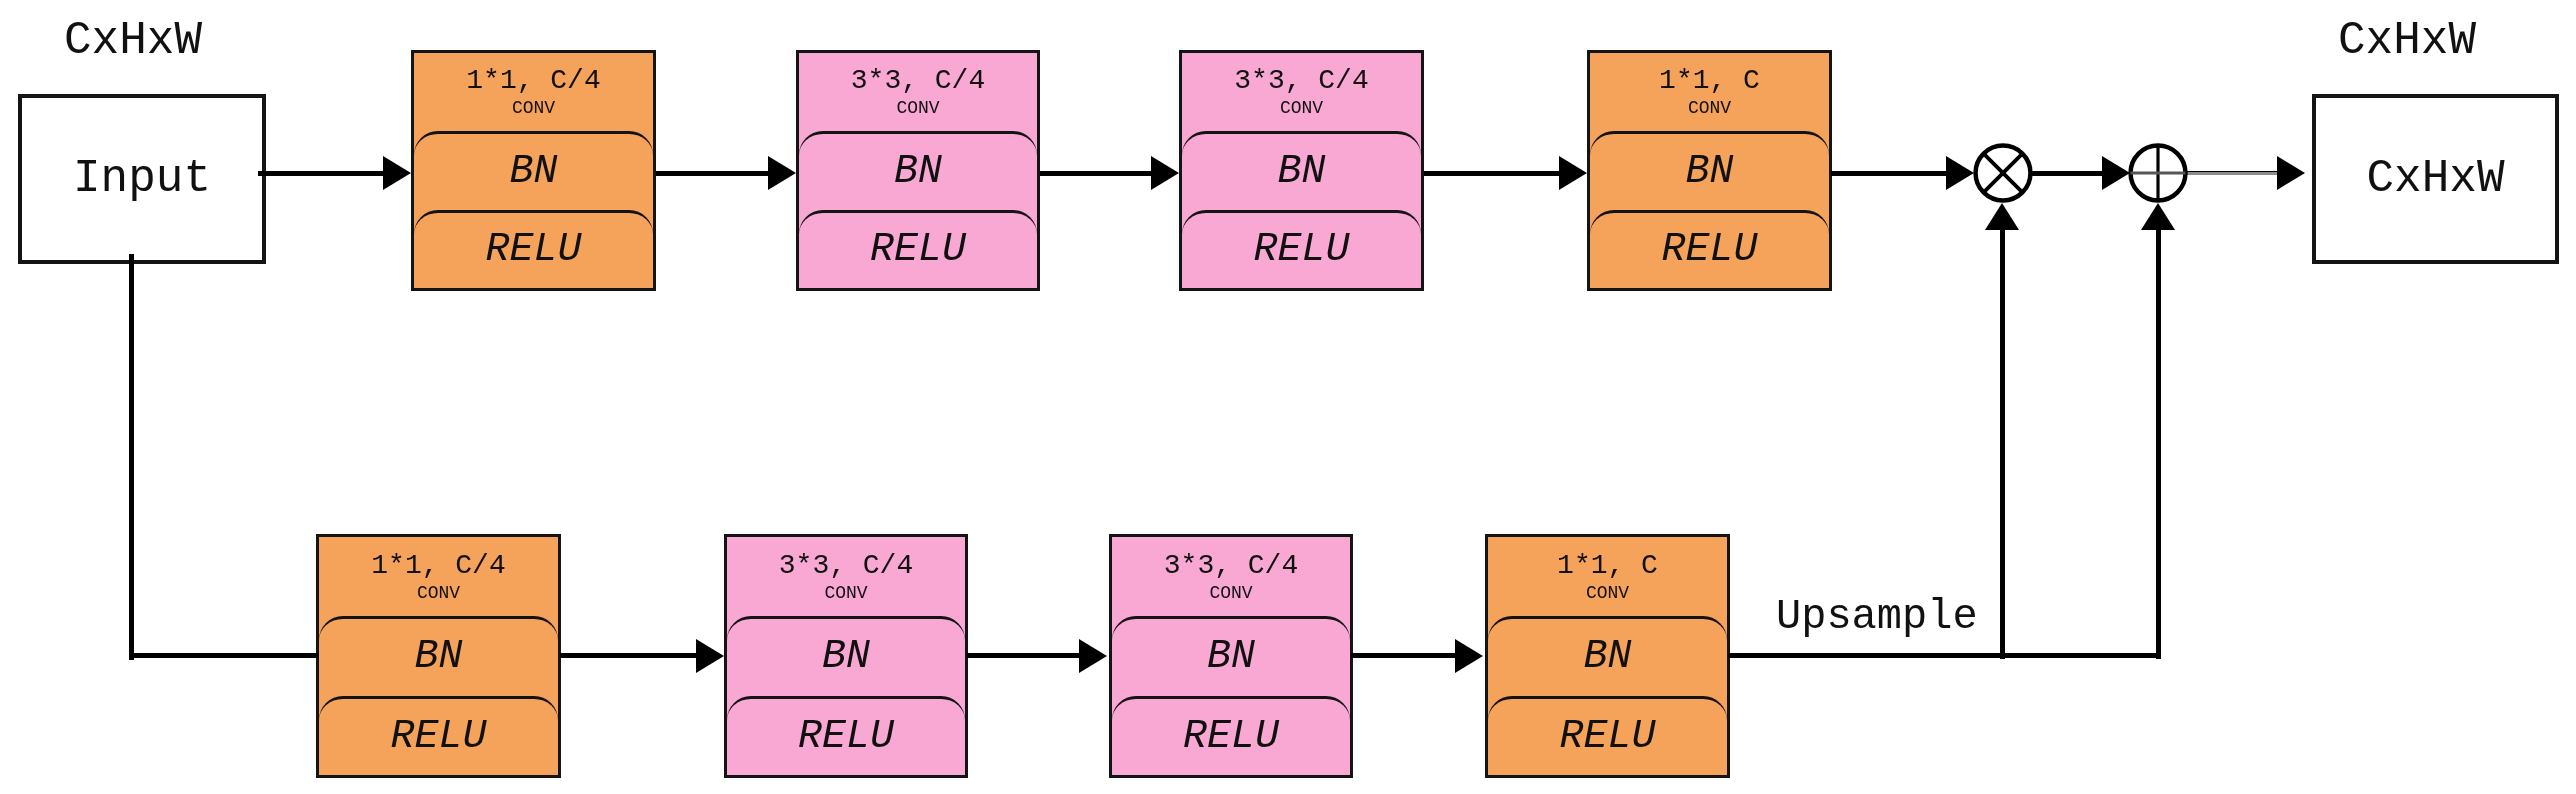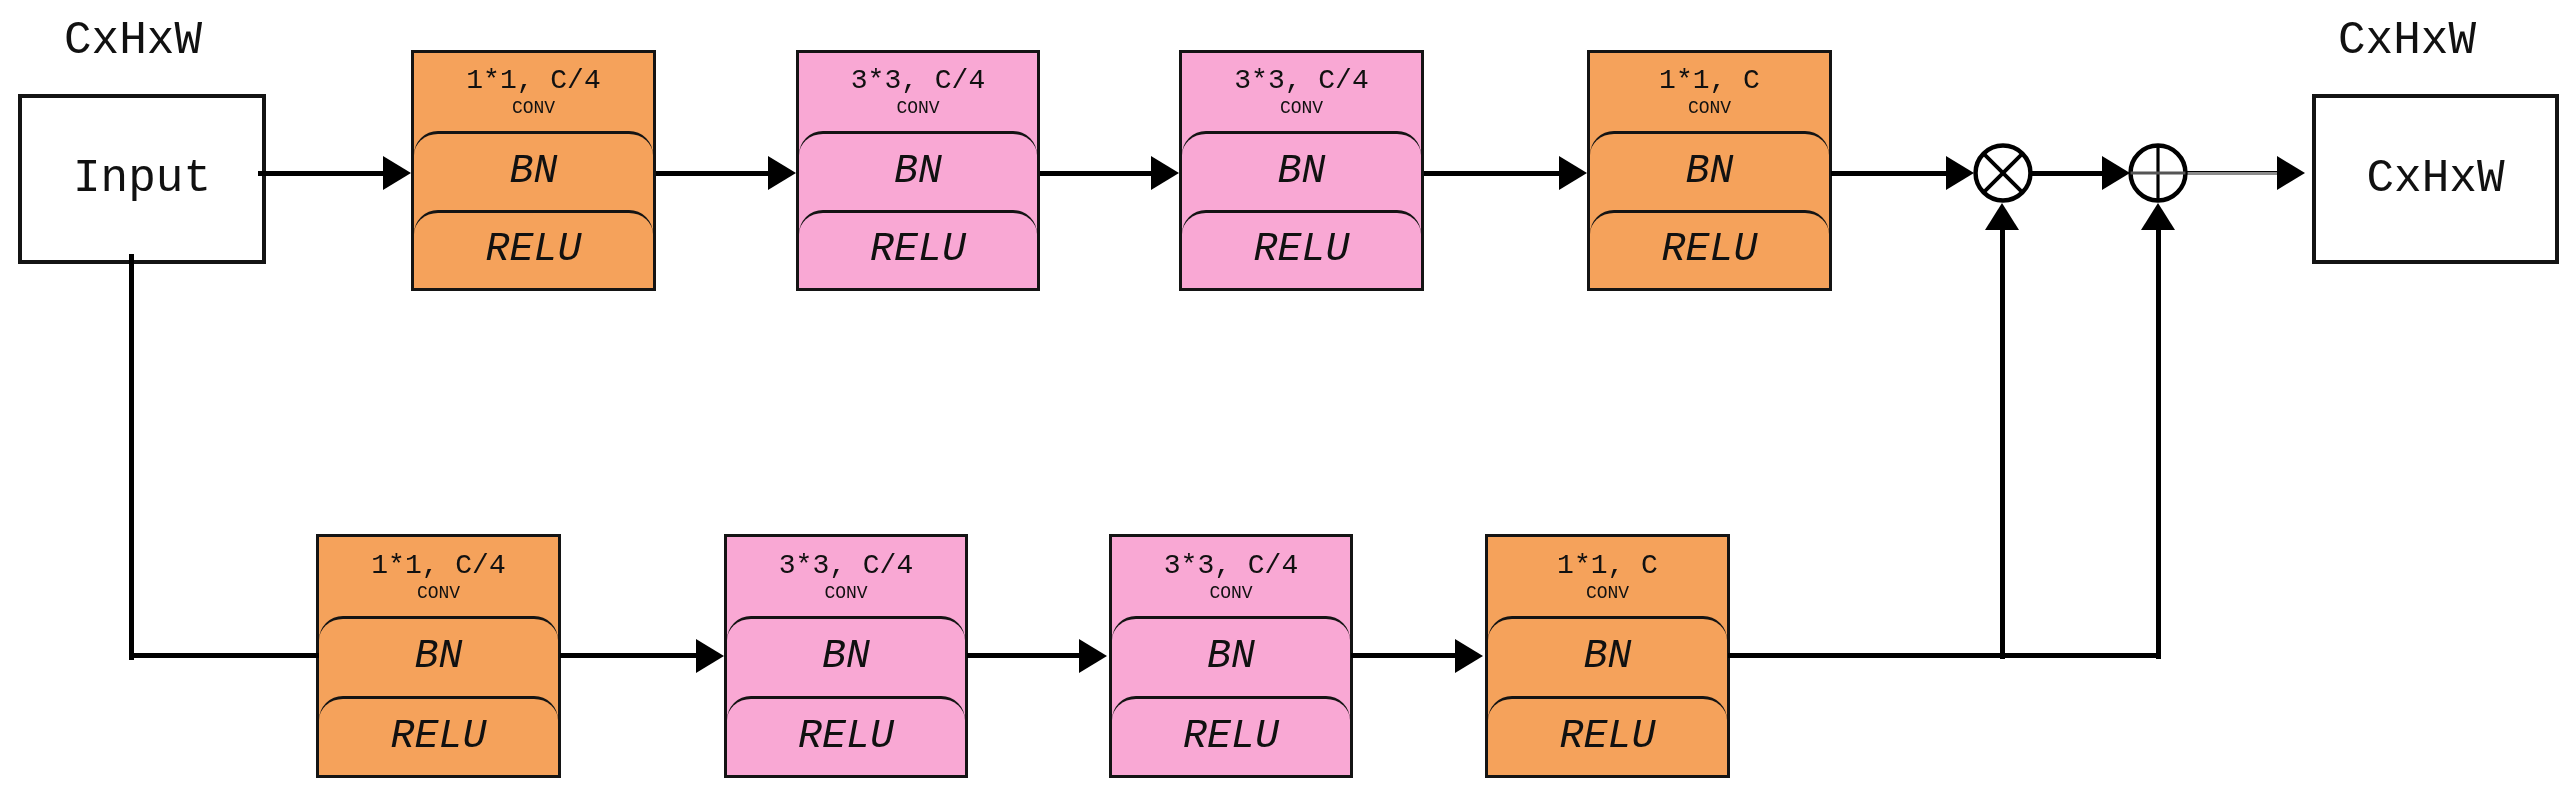--- a/index.html
+++ b/index.html
@@ -41,20 +41,21 @@
   <div class="dim-label" style="left:64px;top:15.4px;">CxHxW</div>
   <div class="dim-label" style="left:2338px;top:15.4px;">CxHxW</div>
 
   <div class="io-box" style="left:18px;top:94px;width:240px;height:162px;">
     <span>Input</span>
   </div>
   <div class="io-box" style="left:2312px;top:94px;width:239px;height:162px;">
     <span>CxHxW</span>
   </div>
 
+  <div class="edge-label" style="left:1776px;top:593px;">Upsample</div>
 
   <div class="block" style="left: 411px; top: 50px; width: 245px; height: 241px; background: rgb(245, 162, 91);">
     <div class="row">
       <div class="kernel">1*1, C/4</div>
       <div class="convlbl">CONV</div>
     </div>
     <div class="row">BN</div>
     <div class="row">RELU</div>
   </div>
 

